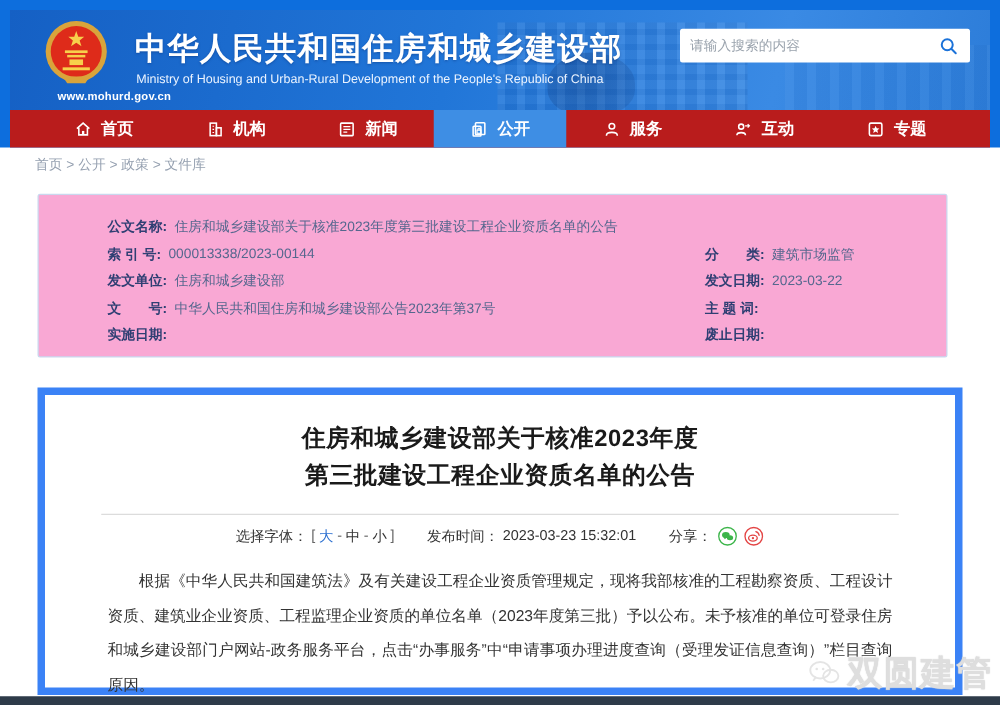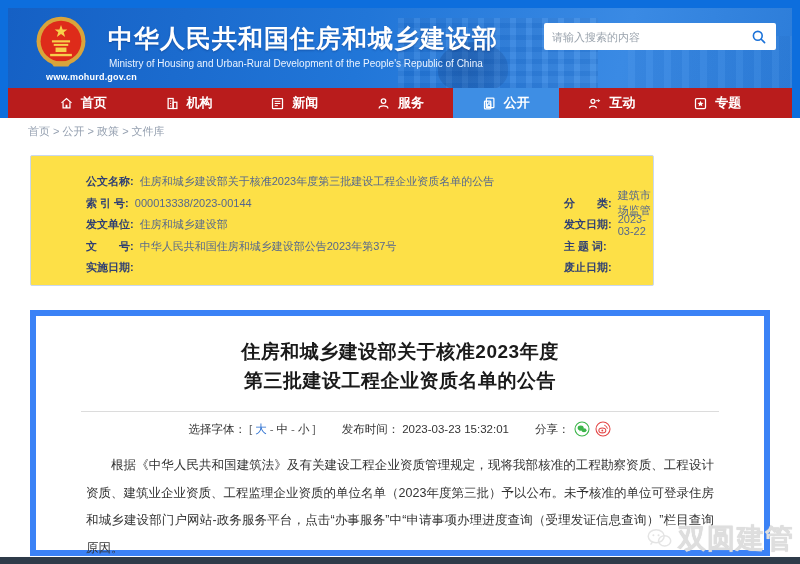--- a/index.html
+++ b/index.html
@@ -44,22 +44,22 @@
     display:flex; padding:0 22px; }
   .tab { flex:1; display:flex; align-items:center; justify-content:center; gap:7px;
     color:#fff; font-size:13px; font-weight:bold; cursor:pointer; }
   .tab.active { background:#3e8ee4; }
   .tab svg { width:15px; height:15px; }
 
   
   .breadcrumb { position:absolute; left:28px; top:124px; font-size:11px; color:#95a0b0; cursor:pointer; }
 
   
-  .meta-card { position:absolute; left:30px; top:155px; width:624px; height:131px;
-    background:#fde047; border:1px solid #c9d8ee; border-radius:2px; padding:15px 0 0 55px;
+  .meta-card { position:absolute; left:30px; top:155px; width:728px; height:131px;
+    background:#f9a8d4; border:1px solid #c9d8ee; border-radius:2px; padding:15px 0 0 55px;
     font-size:11px; }
   .meta-row { display:flex; align-items:center; height:21.5px; }
   .m-label { color:#2f3f73; font-weight:bold; white-space:pre; margin-right:6px; }
   .m-value { color:#55678e; }
   .m-left { width:478px; display:flex; align-items:center; }
   .m-right { flex:1; display:flex; align-items:center; }
 
   
   .article-card { position:absolute; left:30px; top:310px; width:740px; height:246px;
     background:#fff; border:6px solid #3b82f6; }
@@ -141,35 +141,35 @@
         </svg>
         <span>机构</span>
       </div>
       <div class="tab">
         <svg viewBox="0 0 24 24" fill="none" stroke="#fff" stroke-width="2">
           <rect x="4" y="4" width="16" height="16" rx="1"></rect>
             <path d="M7.5 8.5 H16.5 M7.5 12 H16.5 M7.5 15.5 H12.5" stroke-width="1.6"></path>
         </svg>
         <span>新闻</span>
       </div>
-      <div class="tab">
-        <svg viewBox="0 0 24 24" fill="none" stroke="#fff" stroke-width="2">
-          <circle cx="12" cy="8" r="3.6"></circle>
-            <path d="M5 20 C5 14.5 19 14.5 19 20"></path>
-        </svg>
-        <span>服务</span>
-      </div>
       <div class="tab active">
         <svg viewBox="0 0 24 24" fill="none" stroke="#fff" stroke-width="2">
           <rect x="7" y="3.5" width="12" height="15" rx="1"></rect>
             <rect x="4" y="8" width="10" height="12.5" rx="1"></rect>
             <rect x="9" y="13" width="5" height="4" stroke-width="1.5"></rect>
             <path d="M10.2 13 v-1.5 a1.3 1.3 0 0 1 2.6 0 V13" stroke-width="1.5"></path>
         </svg>
         <span>公开</span>
+      </div>
+      <div class="tab">
+        <svg viewBox="0 0 24 24" fill="none" stroke="#fff" stroke-width="2">
+          <circle cx="12" cy="8" r="3.6"></circle>
+            <path d="M5 20 C5 14.5 19 14.5 19 20"></path>
+        </svg>
+        <span>服务</span>
       </div>
       <div class="tab">
         <svg viewBox="0 0 24 24" fill="none" stroke="#fff" stroke-width="2">
           <circle cx="9.5" cy="8.5" r="3.2"></circle>
             <path d="M4 19.5 c0-4.5 11-4.5 11 0"></path>
             <path d="M14.5 7.5 h5.5 m-2.2 -2.2 l2.2 2.2 l-2.2 2.2" stroke-width="1.6"></path>
         </svg>
         <span>互动</span>
       </div>
       <div class="tab">

